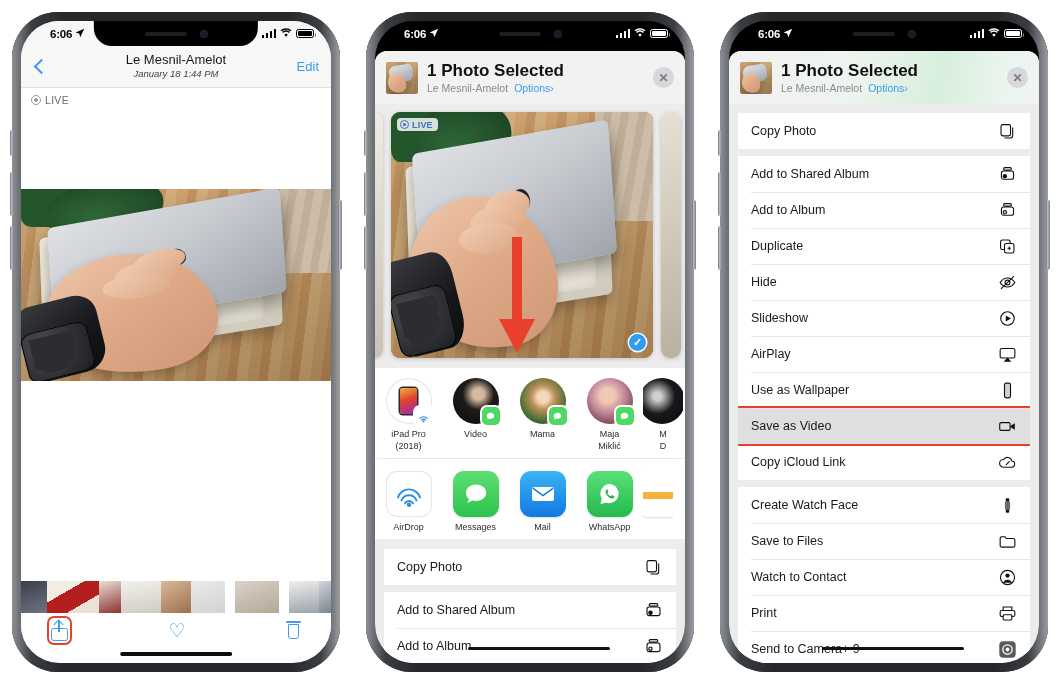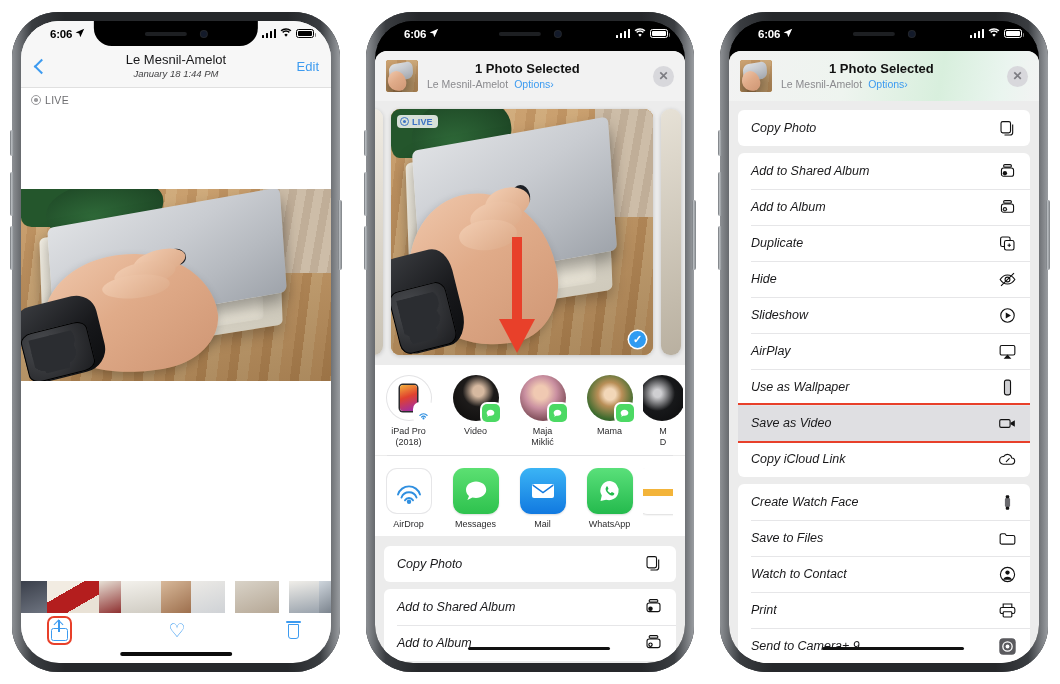--- a/index.html
+++ b/index.html
@@ -181,21 +181,21 @@
            background:#ececec; border-radius:12px 12px 0 0; overflow:hidden; }
   .sheet-head {
     display:flex; align-items:center; gap:9px; padding:9px 11px 9px 11px;
     background:#f2f2f2; position:relative;
   }
   .sheet-head.tinted {
     background: linear-gradient(100deg,#f2f2f2 0%, #eef4ef 38%, #d8efdd 68%, #eaf5ef 88%, #f3f3f3 100%);
   }
   .sh-thumb { width:32px; height:32px; border-radius:3px; overflow:hidden; flex:0 0 auto; position:relative; }
   .sh-txt { line-height:1.25; }
-  .sh-title { font-size:13px; font-weight:bold; color:#111;margin-left:48px; }
+  .sh-title { font-size:17px; font-weight:bold; color:#111; }
   .sh-sub { font-size:10.5px; color:#8a8a8e; display:flex; align-items:center; gap:6px; margin-top:1px;}
   .sh-opt { color:#3d9bf0; }
   .sh-close {
     margin-left:auto; width:21px; height:21px; border-radius:50%; background:#d8d8dc;
     display:flex; align-items:center; justify-content:center; color:#7c7c82;
     font-size:12px; font-weight:bold; cursor:pointer;
   }
 
   .preview-wrap { padding:8px 0 10px 0; background:#ececec; display:flex; gap:8px; overflow:hidden; }
   .prev-card { flex:0 0 auto; border-radius:9px; overflow:hidden; position:relative; box-shadow:0 1px 4px rgba(0,0,0,.18); }
@@ -217,21 +217,21 @@
   .share-item { flex:0 0 auto; width:67px; text-align:center; }
   .share-item .lbl { font-size:9px; color:#2c2c2e; margin-top:5px; line-height:1.25; }
   .avatar { width:46px;height:46px;border-radius:50%; margin:0 auto; position:relative; overflow:visible; }
   .avatar .disc { width:46px;height:46px;border-radius:50%; overflow:hidden; position:relative; }
   .badge-app { position:absolute; right:-1px; bottom:-1px; width:18px;height:18px;border-radius:5px;
     box-shadow:0 0 0 2px #fff; display:flex;align-items:center;justify-content:center; }
   .appicon { width:46px;height:46px;border-radius:11px; margin:0 auto; display:flex;align-items:center;justify-content:center;
     box-shadow:0 1px 2px rgba(0,0,0,.14); }
   .divider-thin { height:1px; background:#e2e2e4; margin:0 12px; }
 
-  .list-group { background:#fff; border-radius:6px; margin:7px 9px 0 9px; overflow:hidden;font-style:italic; }
+  .list-group { background:#fff; border-radius:0; margin:7px 9px 0 9px; overflow:hidden; }
   .list-row {
     display:flex; align-items:center; justify-content:space-between;
     padding:0 13px; height:36px; position:relative; cursor:pointer;
   }
   .list-row + .list-row::before {
     content:""; position:absolute; left:13px; right:0; top:0; height:1px; background:#e6e6e8;
   }
   .list-row .lr-label { font-size:12.5px; color:#19191b; }
   .list-row.pressed { background:#dfdfe2; }
   .row-highlight { outline:2.6px solid #e8402a; outline-offset:0px; z-index:5; }
@@ -471,39 +471,39 @@
               <span class="badge-app" style="background:#4cd964;">
                 <svg width="11" height="11" viewBox="0 0 20 20">
                     <path d="M10 3c4 0 7 2.5 7 5.6 0 3.1-3 5.6-7 5.6-.8 0-1.6-.1-2.3-.3L4 15.7l1-2.6C3.7 12 3 10.4 3 8.6 3 5.5 6 3 10 3z" fill="#fff"></path>
                   </svg>
               </span>
             </div>
             <div class="lbl">Video</div>
           </div>
           <div class="share-item">
             <div class="avatar">
+                <div class="disc" style="background:radial-gradient(circle at 50% 42%,#f2d7b8 16%,#b98f58 34%,#3c6b2e 70%,#24431e);"></div>
+              <span class="badge-app" style="background:#4cd964;">
+                <svg width="11" height="11" viewBox="0 0 20 20">
+                    <path d="M10 3c4 0 7 2.5 7 5.6 0 3.1-3 5.6-7 5.6-.8 0-1.6-.1-2.3-.3L4 15.7l1-2.6C3.7 12 3 10.4 3 8.6 3 5.5 6 3 10 3z" fill="#fff"></path>
+                  </svg>
+              </span>
+            </div>
+            <div class="lbl">Mama</div>
+          </div>
+          <div class="share-item">
+            <div class="avatar">
                 <div class="disc" style="background:radial-gradient(circle at 45% 38%,#f0c9b2 18%,#c98fa0 42%,#7b4a55 75%,#3b2a30);"></div>
               <span class="badge-app" style="background:#4cd964;">
                 <svg width="11" height="11" viewBox="0 0 20 20">
                     <path d="M10 3c4 0 7 2.5 7 5.6 0 3.1-3 5.6-7 5.6-.8 0-1.6-.1-2.3-.3L4 15.7l1-2.6C3.7 12 3 10.4 3 8.6 3 5.5 6 3 10 3z" fill="#fff"></path>
                   </svg>
               </span>
             </div>
             <div class="lbl">Maja<br>Miklić</div>
-          </div>
-          <div class="share-item">
-            <div class="avatar">
-                <div class="disc" style="background:radial-gradient(circle at 50% 42%,#f2d7b8 16%,#b98f58 34%,#3c6b2e 70%,#24431e);"></div>
-              <span class="badge-app" style="background:#4cd964;">
-                <svg width="11" height="11" viewBox="0 0 20 20">
-                    <path d="M10 3c4 0 7 2.5 7 5.6 0 3.1-3 5.6-7 5.6-.8 0-1.6-.1-2.3-.3L4 15.7l1-2.6C3.7 12 3 10.4 3 8.6 3 5.5 6 3 10 3z" fill="#fff"></path>
-                  </svg>
-              </span>
-            </div>
-            <div class="lbl">Mama</div>
           </div>
           <div class="share-item" style="width:40px;overflow:hidden;">
             <div class="avatar" style="margin-left:-4px;">
                 <div class="disc" style="background:radial-gradient(circle at 40% 40%,#cfcfd2 10%,#17181a 45%,#0a0a0b);"></div>
               </div>
             <div class="lbl">M<br>D</div>
           </div>
         </div>
 
         <div class="divider-thin"></div>

